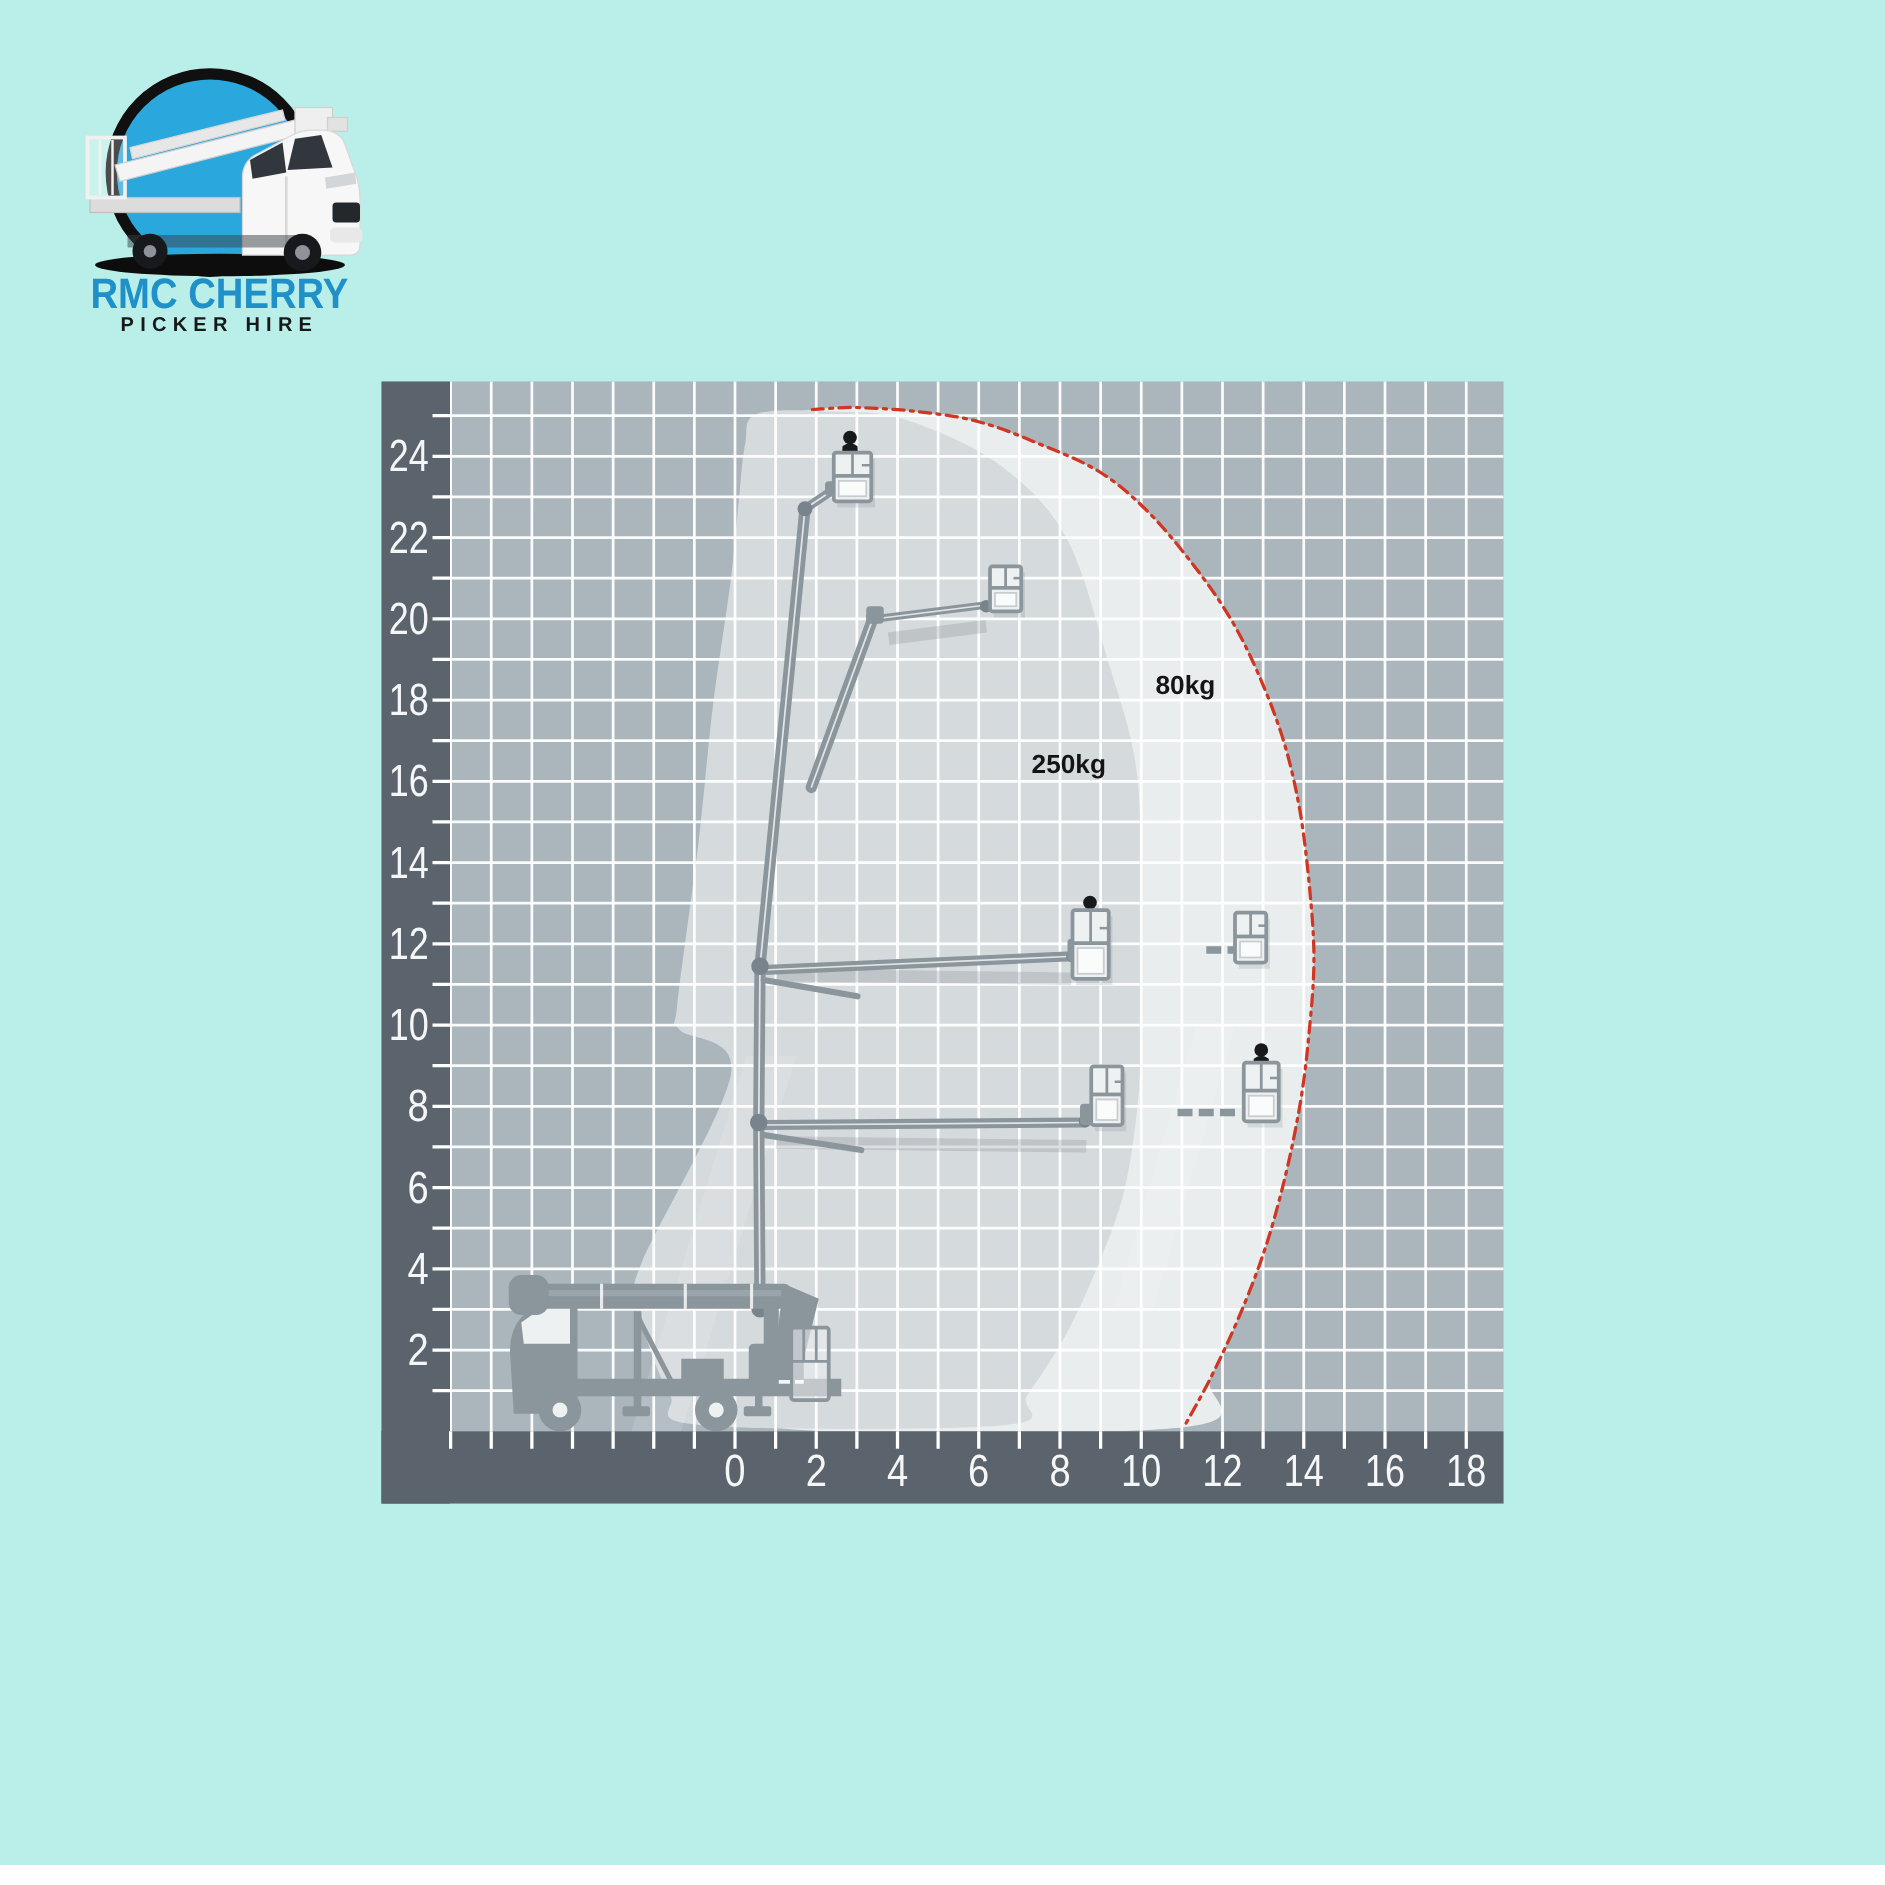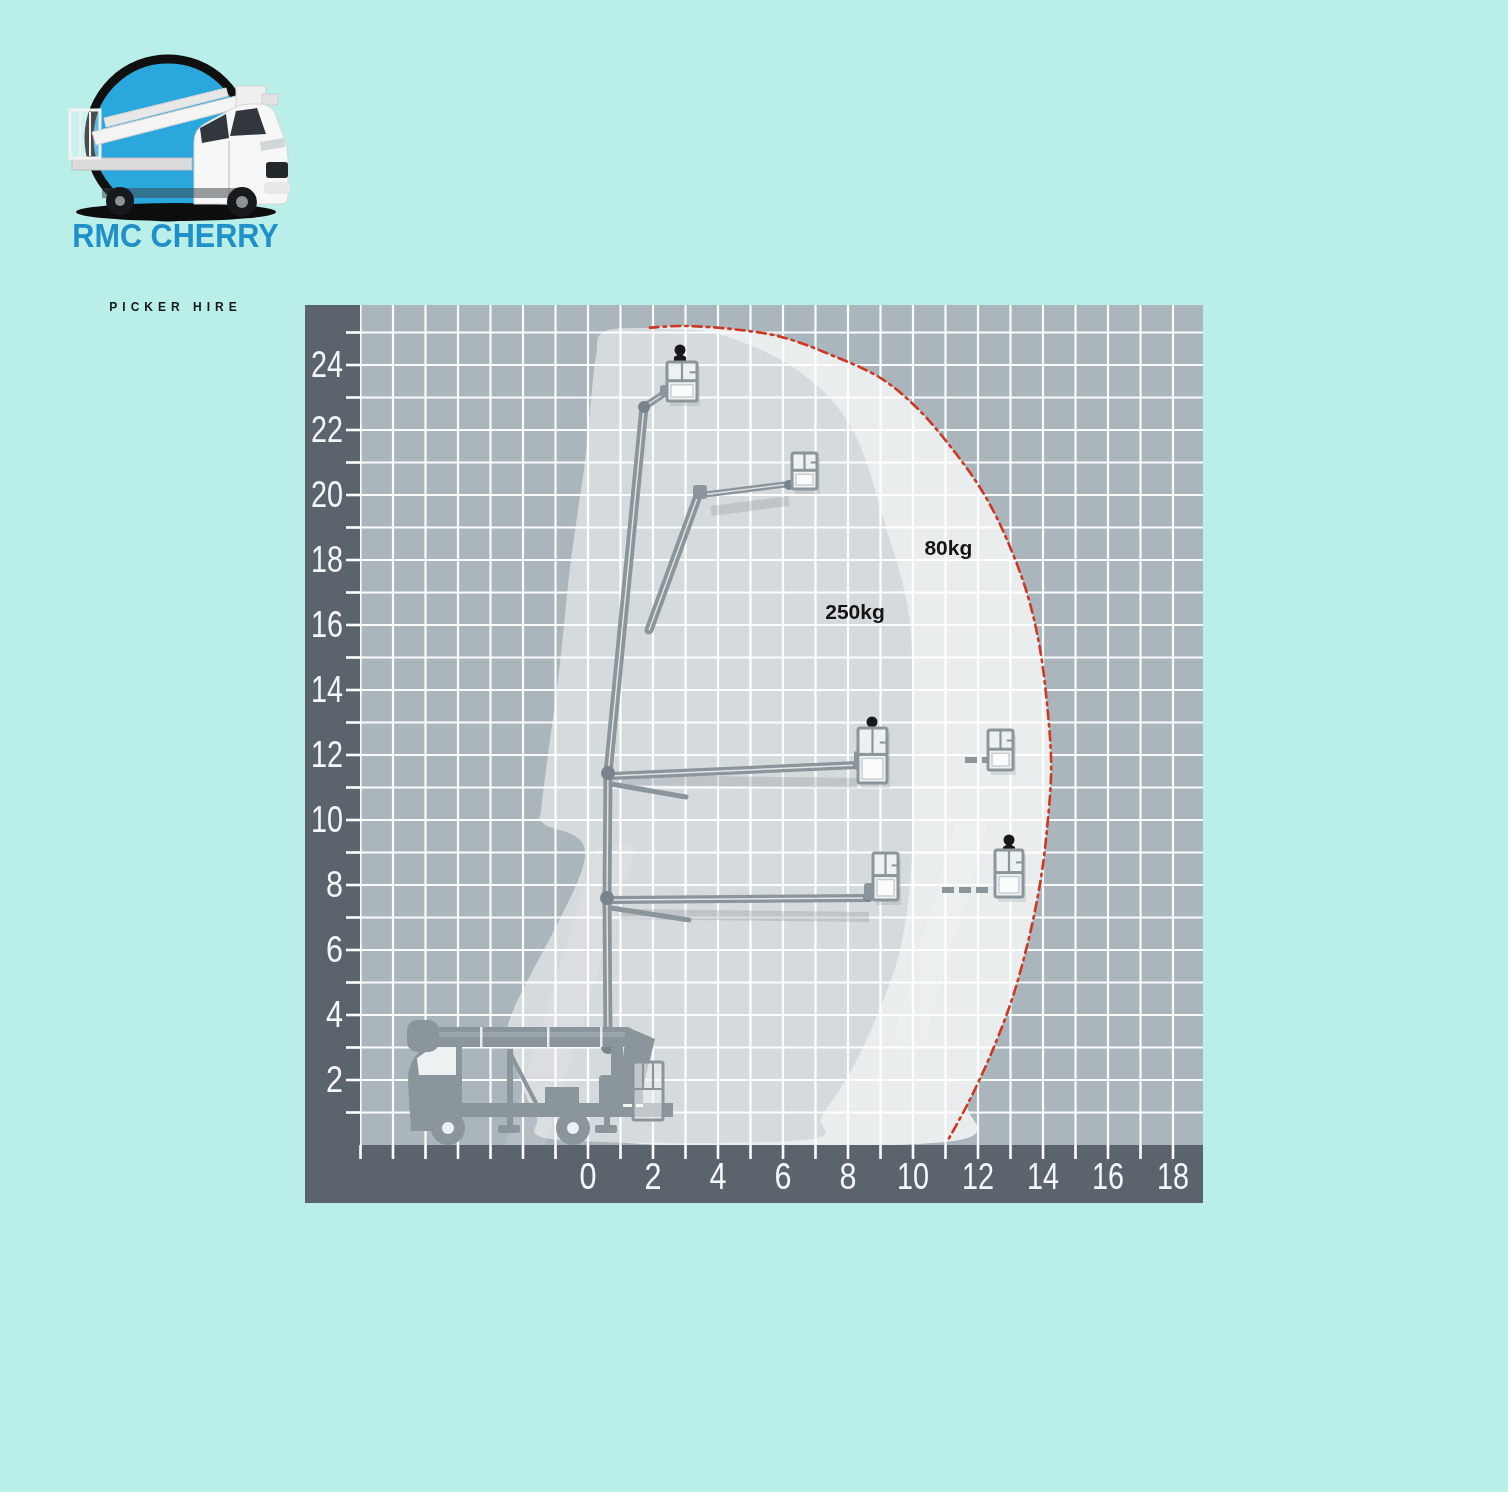--- a/index.html
+++ b/index.html
@@ -2,21 +2,21 @@
 <html><head>
 <meta charset="utf-8">
 <style>
   html,body{margin:0;padding:0;}
   body{font-family:"Liberation Sans",sans-serif;}
   #stage{position:relative;width:1508px;height:1492px;overflow:hidden;padding-left:14px;}
   #logo{position:absolute;left:58px;top:46px;width:235px;}
   #logo-title{position:absolute;left:58px;top:216px;width:235px;text-align:center;
     font-weight:bold;font-size:34px;transform:scaleX(.9);letter-spacing:0px;}
   #logo-subtitle{position:absolute;left:58px;top:252px;width:235px;text-align:center;
-    font-weight:bold;font-size:12px;letter-spacing:5px;margin-top:48px;}
+    font-weight:bold;font-size:16px;letter-spacing:5px;}
   #chart-wrap{position:absolute;left:305px;top:305px;width:898px;height:898px;}
   text.axis-label{font-family:"Liberation Sans",sans-serif;font-size:36px;}
   text.kg-label{font-family:"Liberation Sans",sans-serif;font-weight:bold;font-size:21px;}
 </style>
 </head>
 <body>
 
 <div id="stage" style="background: rgb(185, 239, 232);">
 
   <svg id="logo" width="235" height="215" viewBox="0 0 235 215">

